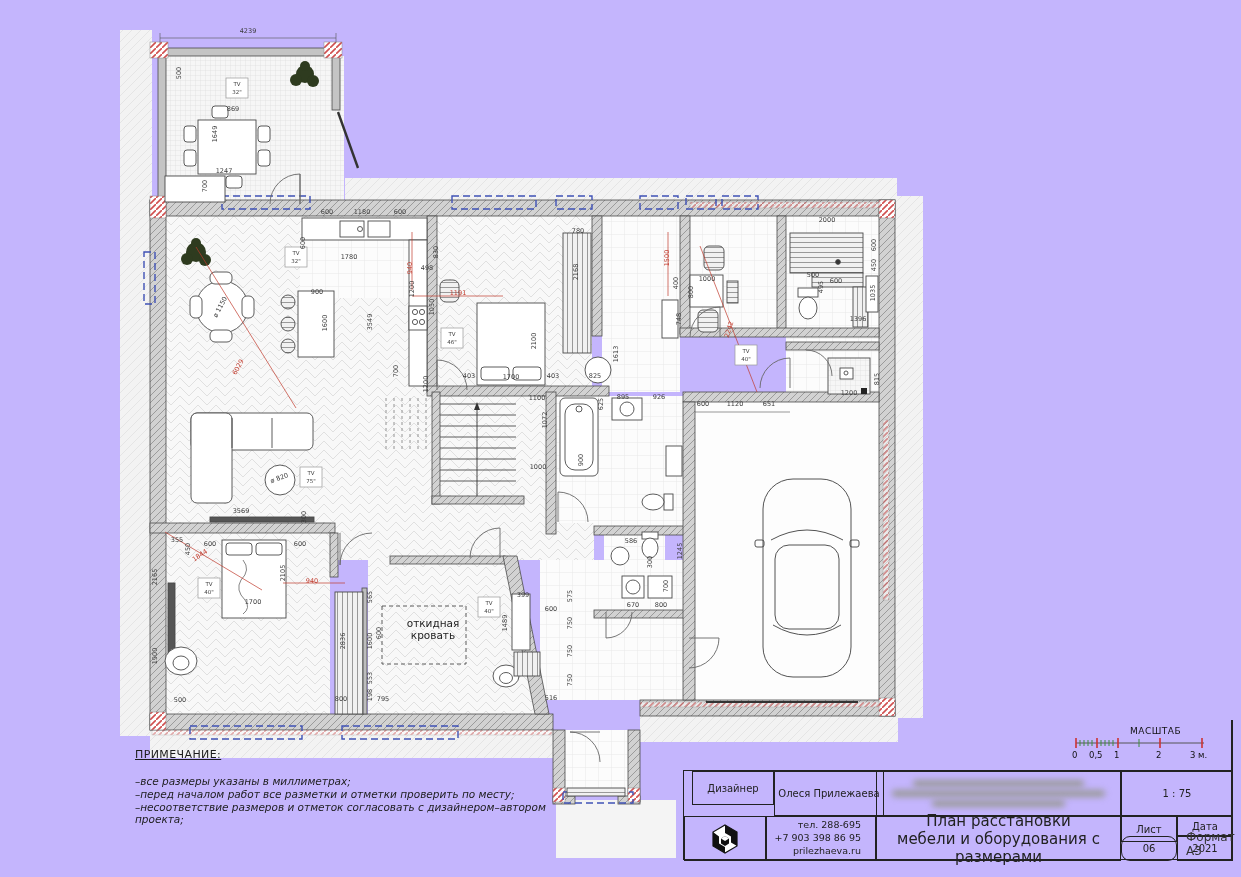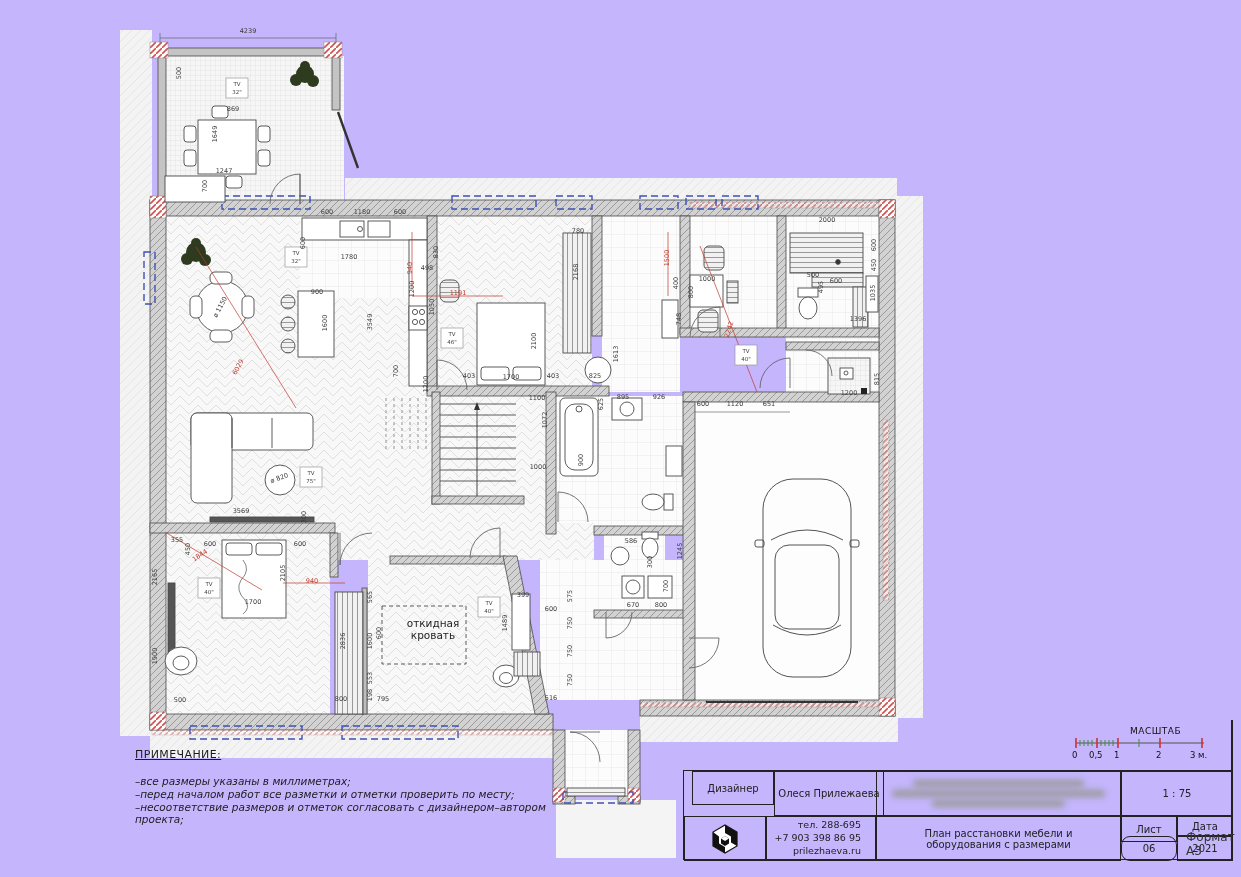--- a/index.html
+++ b/index.html
@@ -573,21 +573,21 @@
       <polygon points="8,13 14,17.5 14,24.5 20,28 20,34 8,27" fill="#111"></polygon>
       <polygon points="20,17 24,19.5 24,24.5 20,27 16,24.5 16,19.5" fill="#111"></polygon>
       <polygon points="20,17 24,19.5 20,22 16,19.5" fill="#fff"></polygon>
     </svg>
   </div>
   <div class="tb phones" style="left:82px;top:45px;width:110px;height:45px;">
     <span>тел. 288-695</span>
     <span>+7 903 398 86 95</span>
     <span>prilezhaeva.ru</span>
   </div>
-  <div class="tb" style="left:192px;top:45px;width:245px;height:45px;font-size:10px;padding:0 18px;">План расстановки мебели и оборудования с размерами</div>
+  <div class="tb" style="left:192px;top:45px;width:245px;height:45px;font-size:15px;padding:0 18px;">План расстановки мебели и оборудования с размерами</div>
   <div class="tb" style="left:437px;top:45px;width:56px;height:26px;">Лист</div>
   <div class="tb" style="left:493px;top:45px;width:56px;height:20px;">Дата</div>
   <div class="tb" style="left:437px;top:65px;width:56px;height:25px;border-radius:9px;">06</div>
   <div class="tb" style="left:493px;top:65px;width:56px;height:25px;">2021</div>
 </div>
 <div class="fmt">Формат А3</div>
 
 </div>
 
 </body></html>

